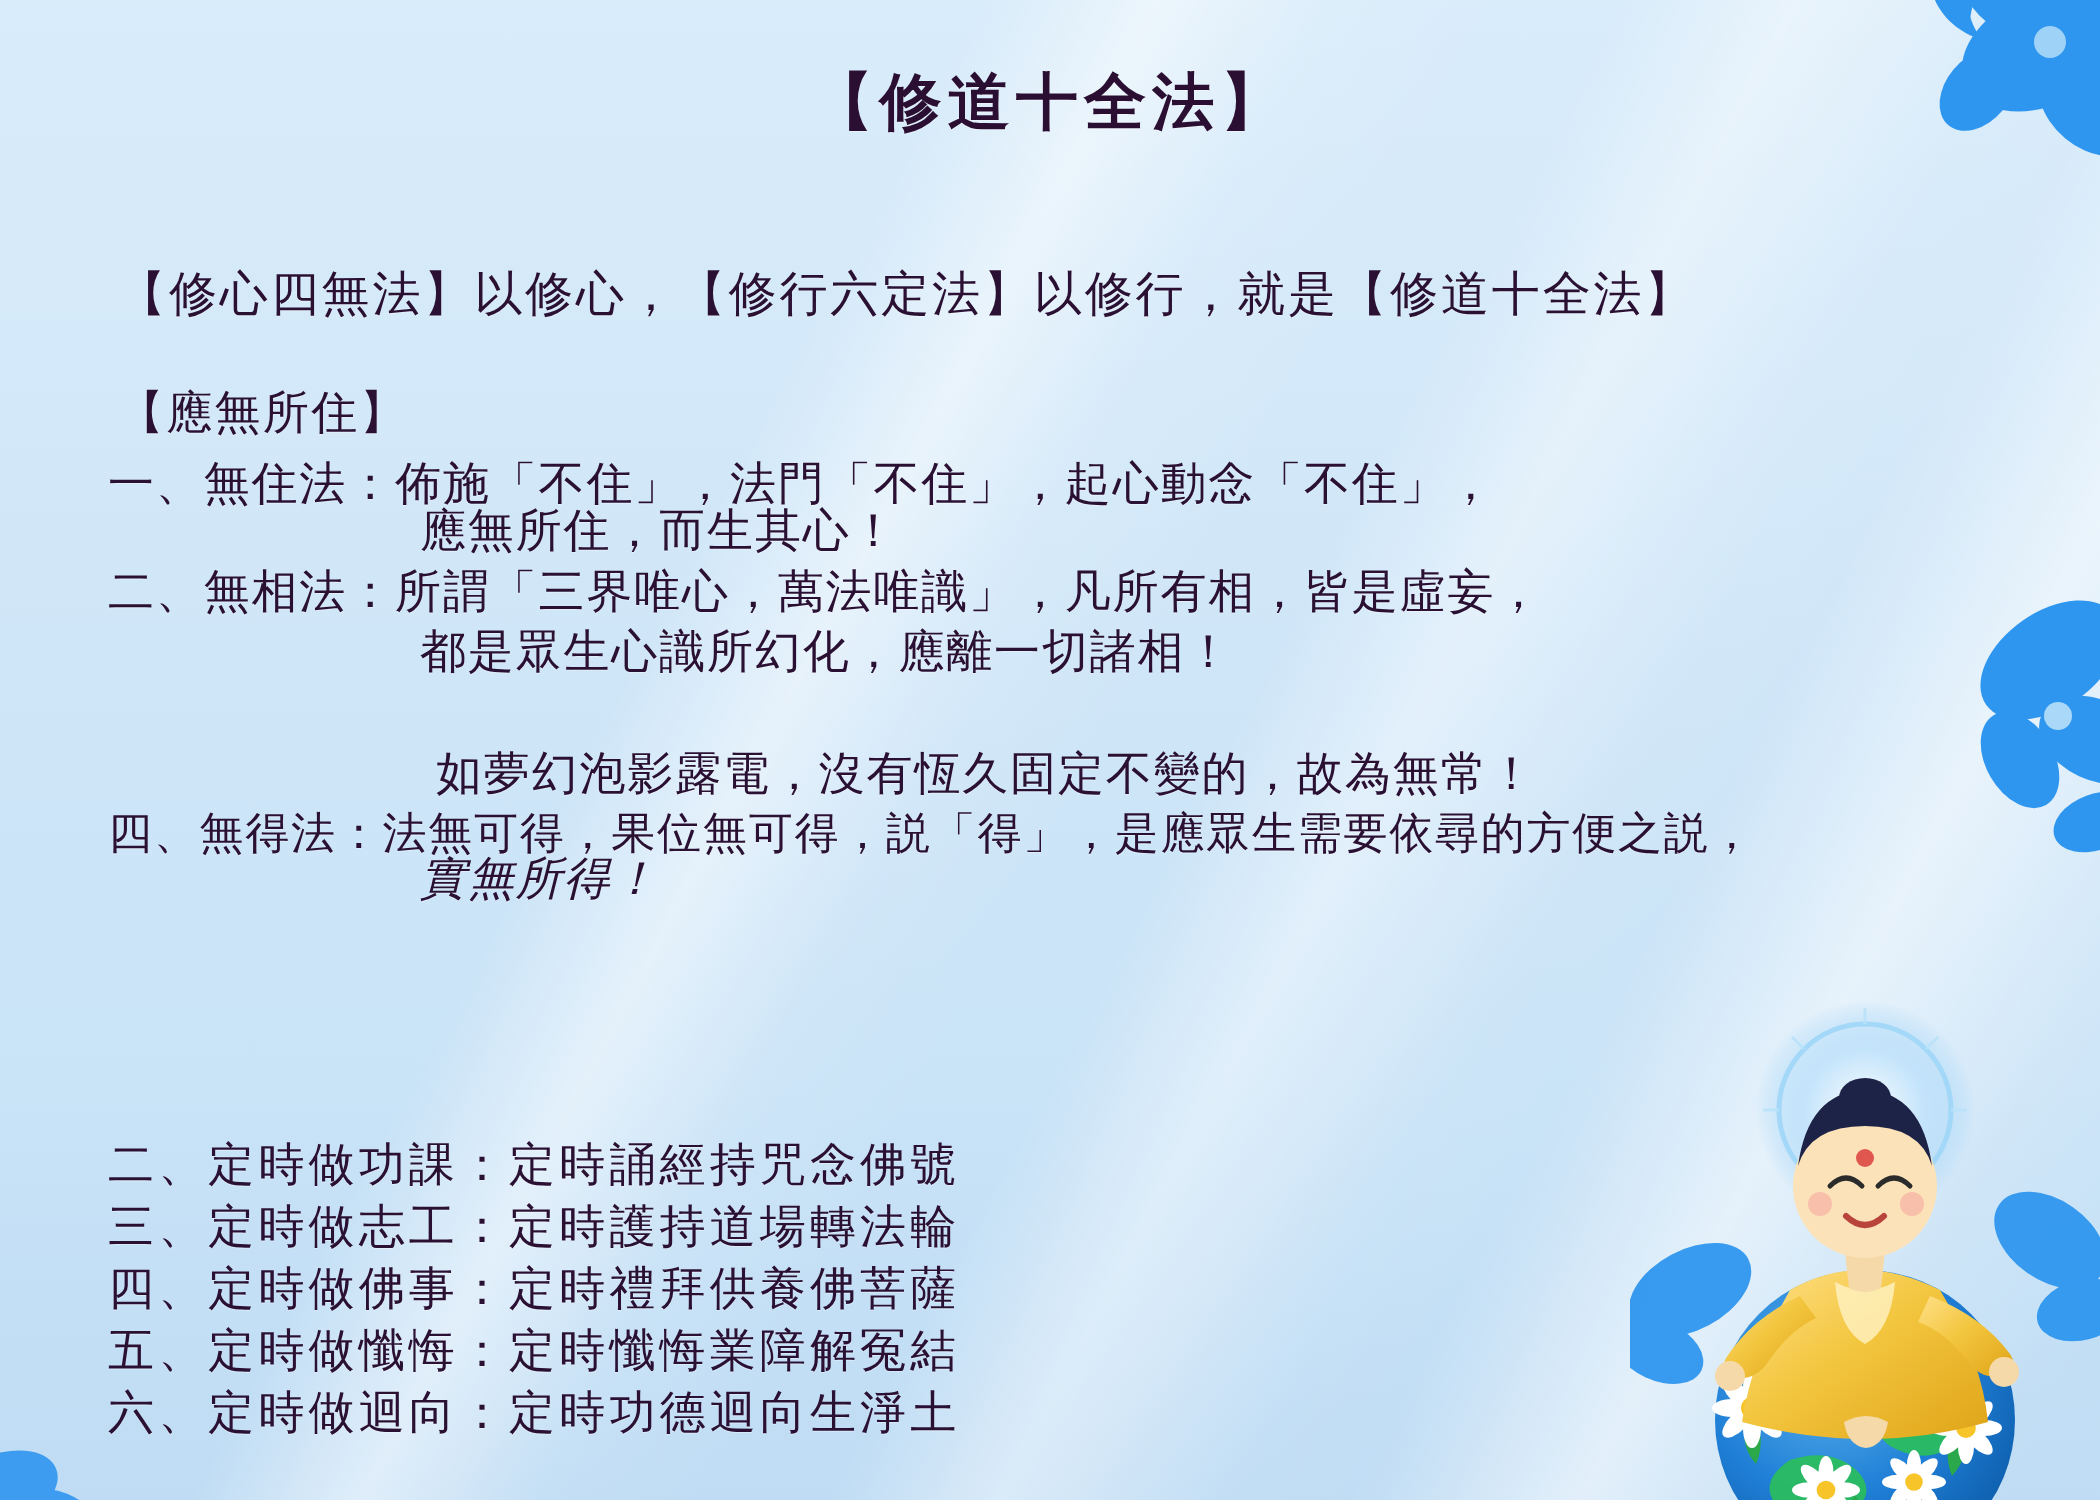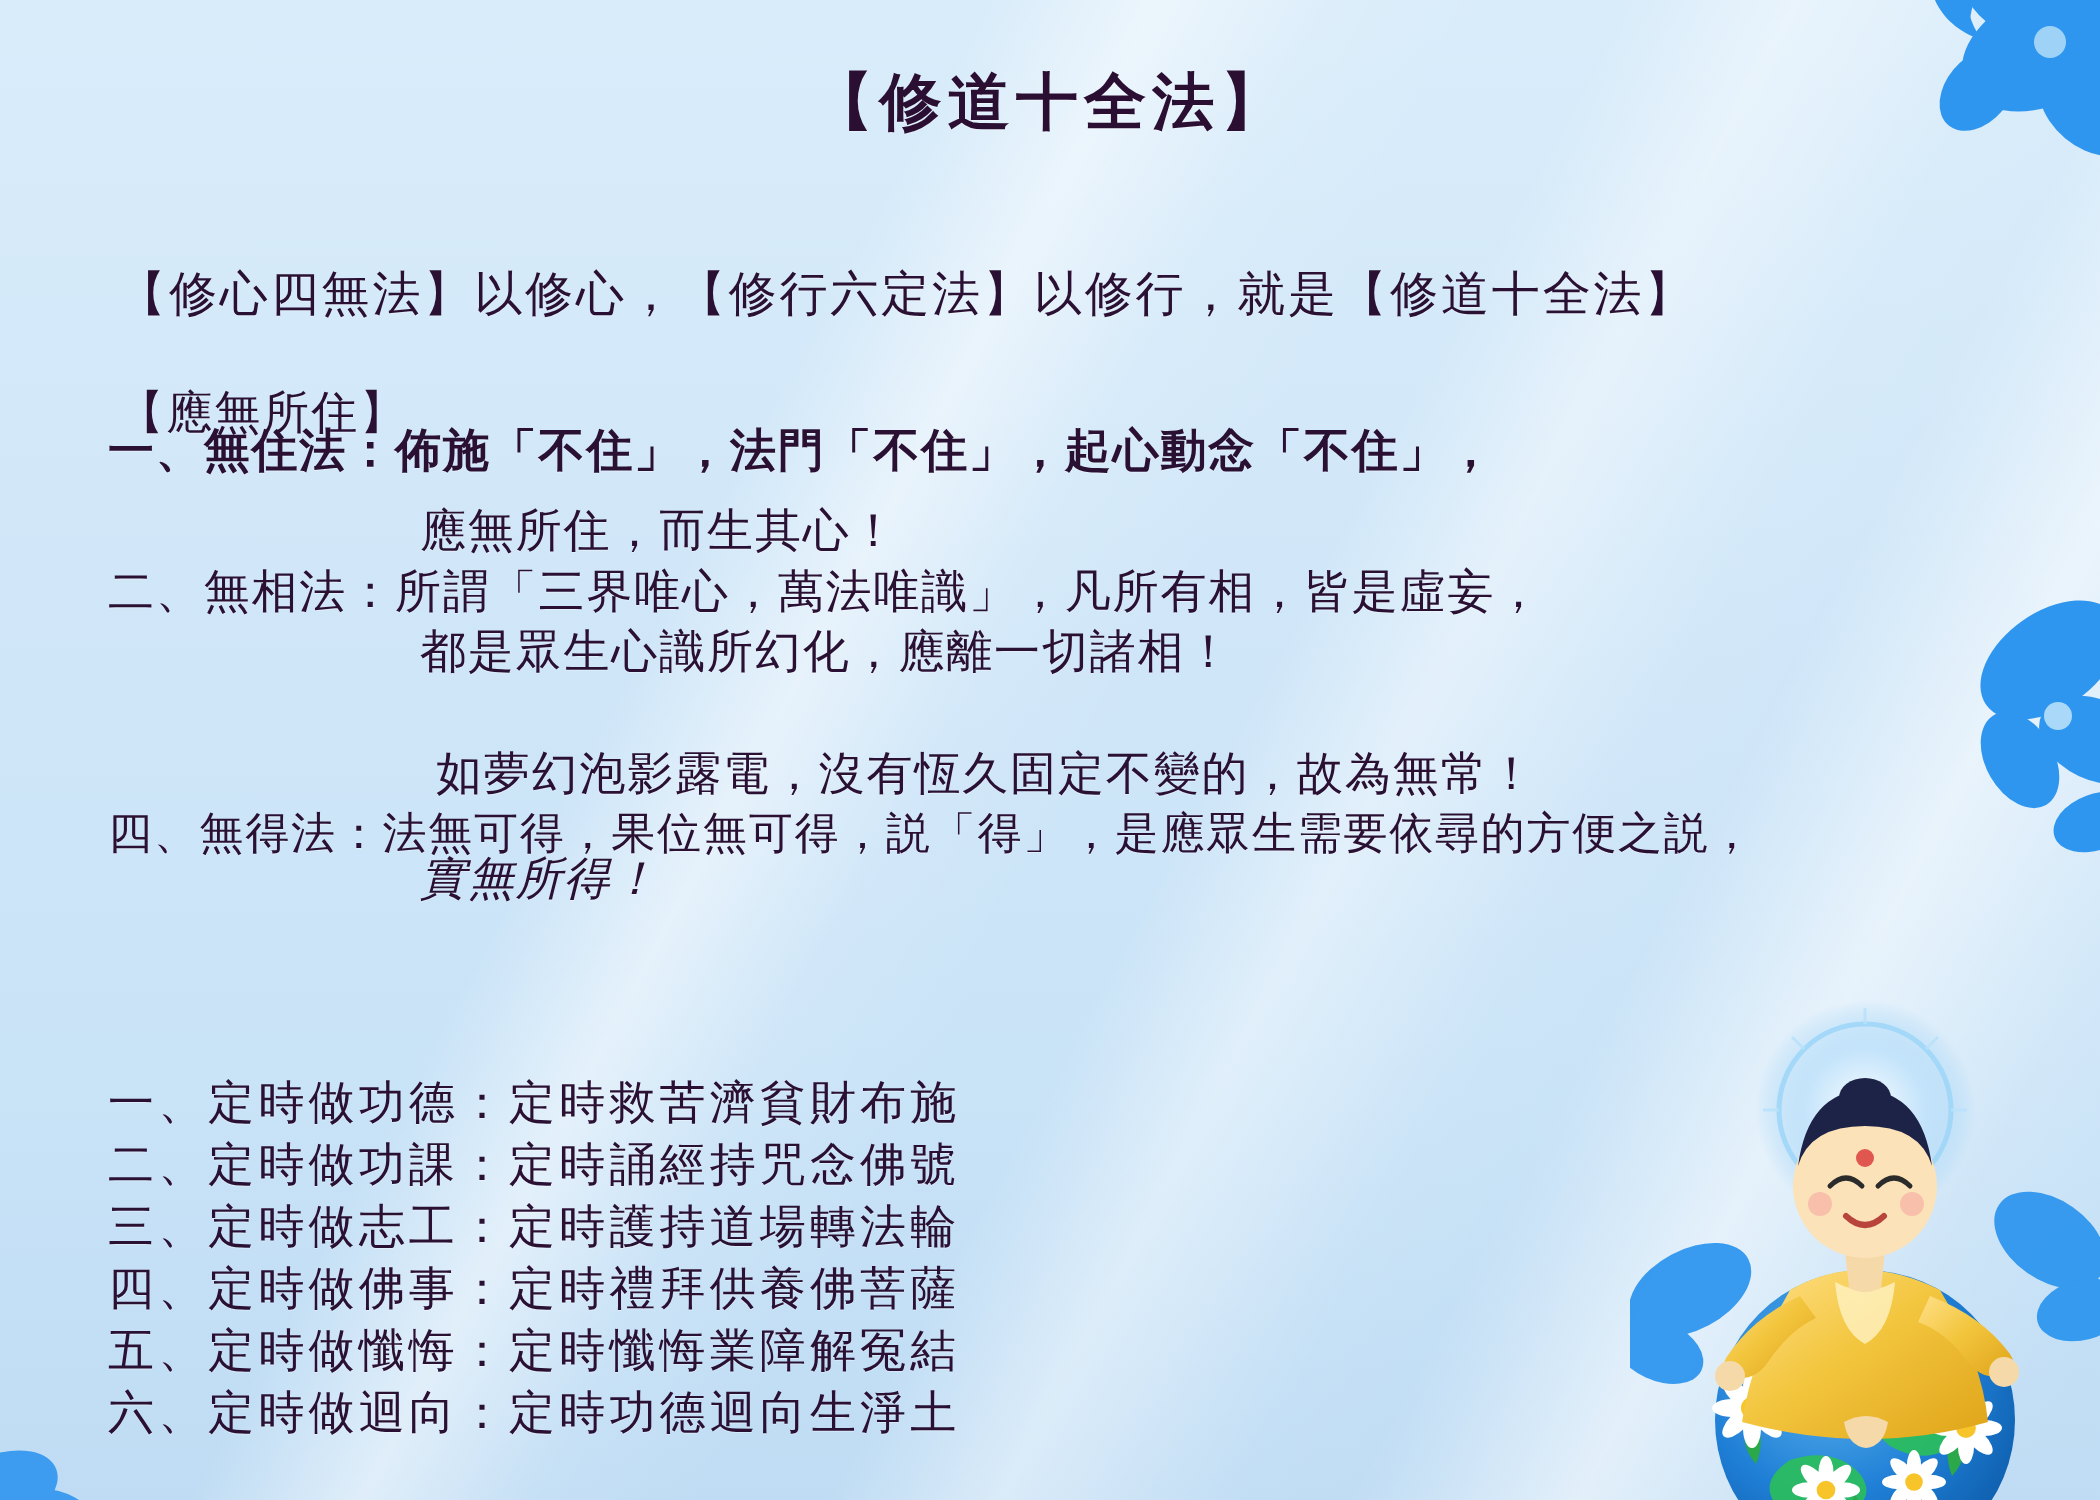--- a/index.html
+++ b/index.html
@@ -197,32 +197,31 @@
       <path d="M214 432 q22 -12 44 0 q-4 24 -22 26 q-18 -2 -22 -26Z" fill="#f6d9a8"></path>
     </g>
   </svg>
 
   <div id="title">【修道十全法】</div>
 
   <div class="tx lead">【修心四無法】以修心，【修行六定法】以修行，就是【修道十全法】</div>
 
   <div class="tx sec" style="top:382px;">【應無所住】</div>
 
-  <div class="tx ln" style="top:420px;font-weight:bold;">一、無住法：佈施「不住」，法門「不住」，起心動念「不住」，</div>
+  <div class="tx ln" style="top:453px;">一、無住法：佈施「不住」，法門「不住」，起心動念「不住」，</div>
   <div class="tx ln indent" style="top:500px;">應無所住，而生其心！</div>
 
   <div class="tx ln" style="top:561px;">二、無相法：所謂「三界唯心，萬法唯識」，凡所有相，皆是虛妄，</div>
   <div class="tx ln indent" style="top:621px;">都是眾生心識所幻化，應離一切諸相！</div>
 
   <div class="tx ln indent" style="top:743px;margin-left:16px;">如夢幻泡影露電，沒有恆久固定不變的，故為無常！</div>
 
   <div class="tx ln" style="top:804px;font-size:44px;">四、無得法：法無可得，果位無可得，説「得」，是應眾生需要依尋的方便之説，</div>
   <div class="tx ln indent" style="top:848px;font-style:italic;">實無所得！</div>
 
 
-  <div class="tx blist" style="top:1072px;">一、定時做功德：定時救苦濟貧財布施</div>
   <div class="tx blist" style="top:1134px;">二、定時做功課：定時誦經持咒念佛號</div>
   <div class="tx blist" style="top:1196px;">三、定時做志工：定時護持道場轉法輪</div>
   <div class="tx blist" style="top:1258px;">四、定時做佛事：定時禮拜供養佛菩薩</div>
   <div class="tx blist" style="top:1320px;">五、定時做懺悔：定時懺悔業障解冤結</div>
   <div class="tx blist" style="top:1382px;">六、定時做迴向：定時功德迴向生淨土</div>
 
 </div>
 
 </body></html>

